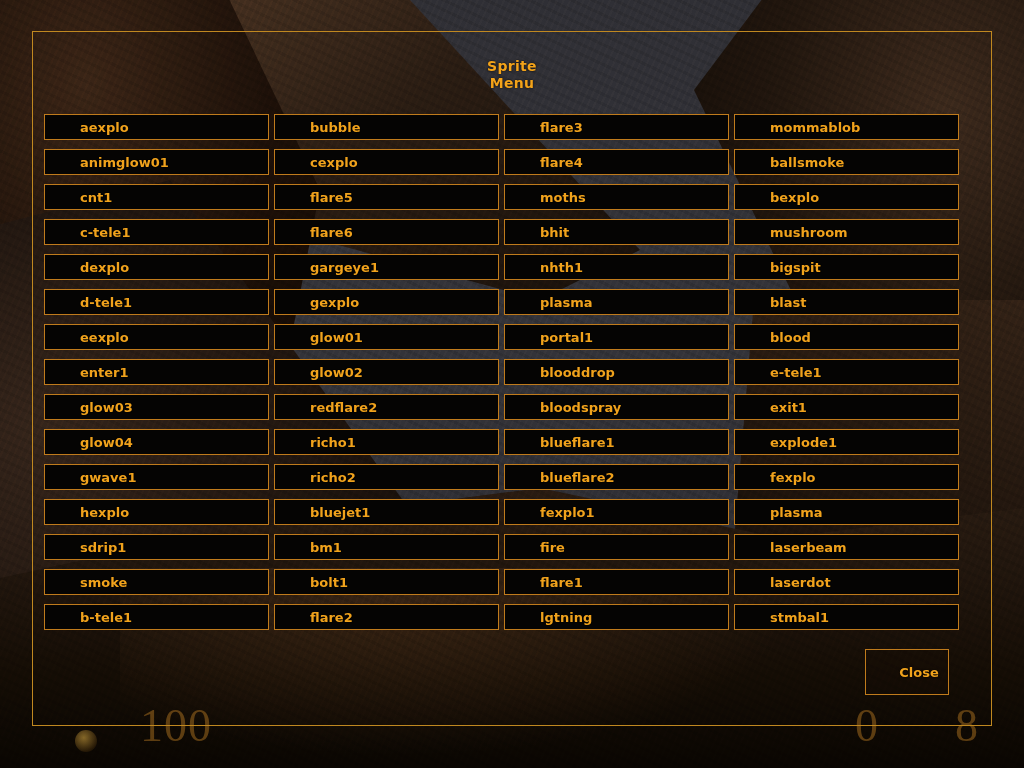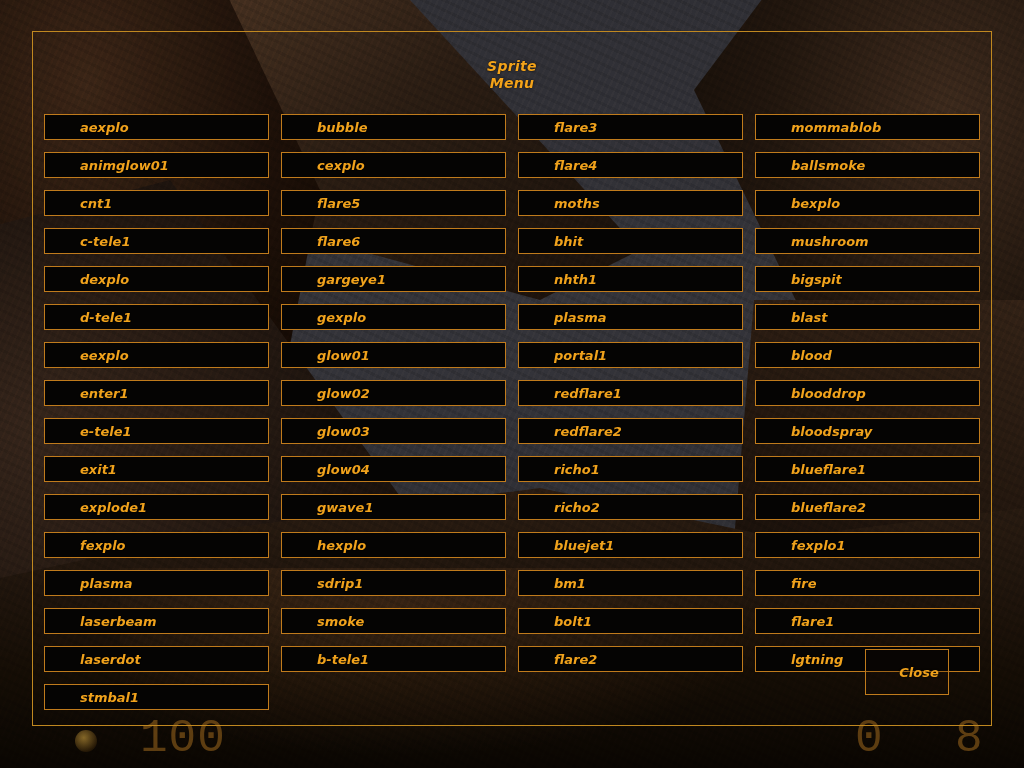--- a/index.html
+++ b/index.html
@@ -78,22 +78,22 @@
   }
   
   .dim{ position:absolute; inset:0; background:rgba(0,0,0,.42); }
 
   
   #hud{
     position:absolute; left:0; bottom:0; width:1024px; height:60px;
     pointer-events:none;
   }
   .hud-item{
-    position:absolute; bottom:6px;
-    font-family:Liberation Mono, monospace;
+    position:absolute; bottom:19px;
+    font-family:Liberation Serif, serif;
     font-size:46px; font-weight:400;
     color:rgba(214,142,40,.40);
     letter-spacing:1px;
     line-height:1;
     text-align:right;
   }
   .hud-health{ left:140px; }
   .hud-armor { left:855px; }
   .hud-ammo  { left:955px; }
   .hud-icon{
@@ -101,41 +101,39 @@
     width:22px; height:22px; border-radius:50%;
     background:radial-gradient(circle at 40% 35%, rgba(230,180,70,.55), rgba(120,80,20,.25) 70%, rgba(0,0,0,0) 100%);
   }
 
   
   #panel{
     position:absolute;
     left:32px; top:31px; width:960px; height:695px;
     border:1px solid #c08820;
     background:transparent;
-    font-style:italic;
   }
   #title{
     position:absolute; left:0; top:26px; width:100%;
     text-align:center;
     color:#f3a31a;
     font-size:14px; font-weight:700;
     line-height:17px;
     letter-spacing:.3px;
     text-shadow:0 0 2px rgba(0,0,0,.9);
   }
 
   
   #grid{
     position:absolute; left:11px; top:82px;
     width:938px;
     display:grid;
     grid-template-columns:repeat(4,225px);
     column-gap:5px;
     row-gap:9px;
-    gap:12px;
   }
   .sbtn{
     height:26px;
     background:#050403;
     border:1px solid #c07b1c;
     color:#f0a21c;
     font-size:13px;
     font-weight:700;
     display:flex; align-items:center;
     padding-left:35px;
@@ -214,21 +212,20 @@
       <div class="sbtn">d-tele1</div>
       <div class="sbtn">gexplo</div>
       <div class="sbtn">plasma</div>
       <div class="sbtn">blast</div>
       <div class="sbtn">eexplo</div>
       <div class="sbtn">glow01</div>
       <div class="sbtn">portal1</div>
       <div class="sbtn">blood</div>
       <div class="sbtn">enter1</div>
       <div class="sbtn">glow02</div>
-      <div class="sbtn">redflare1</div>
       <div class="sbtn">blooddrop</div>
       <div class="sbtn">e-tele1</div>
       <div class="sbtn">glow03</div>
       <div class="sbtn">redflare2</div>
       <div class="sbtn">bloodspray</div>
       <div class="sbtn">exit1</div>
       <div class="sbtn">glow04</div>
       <div class="sbtn">richo1</div>
       <div class="sbtn">blueflare1</div>
       <div class="sbtn">explode1</div>

